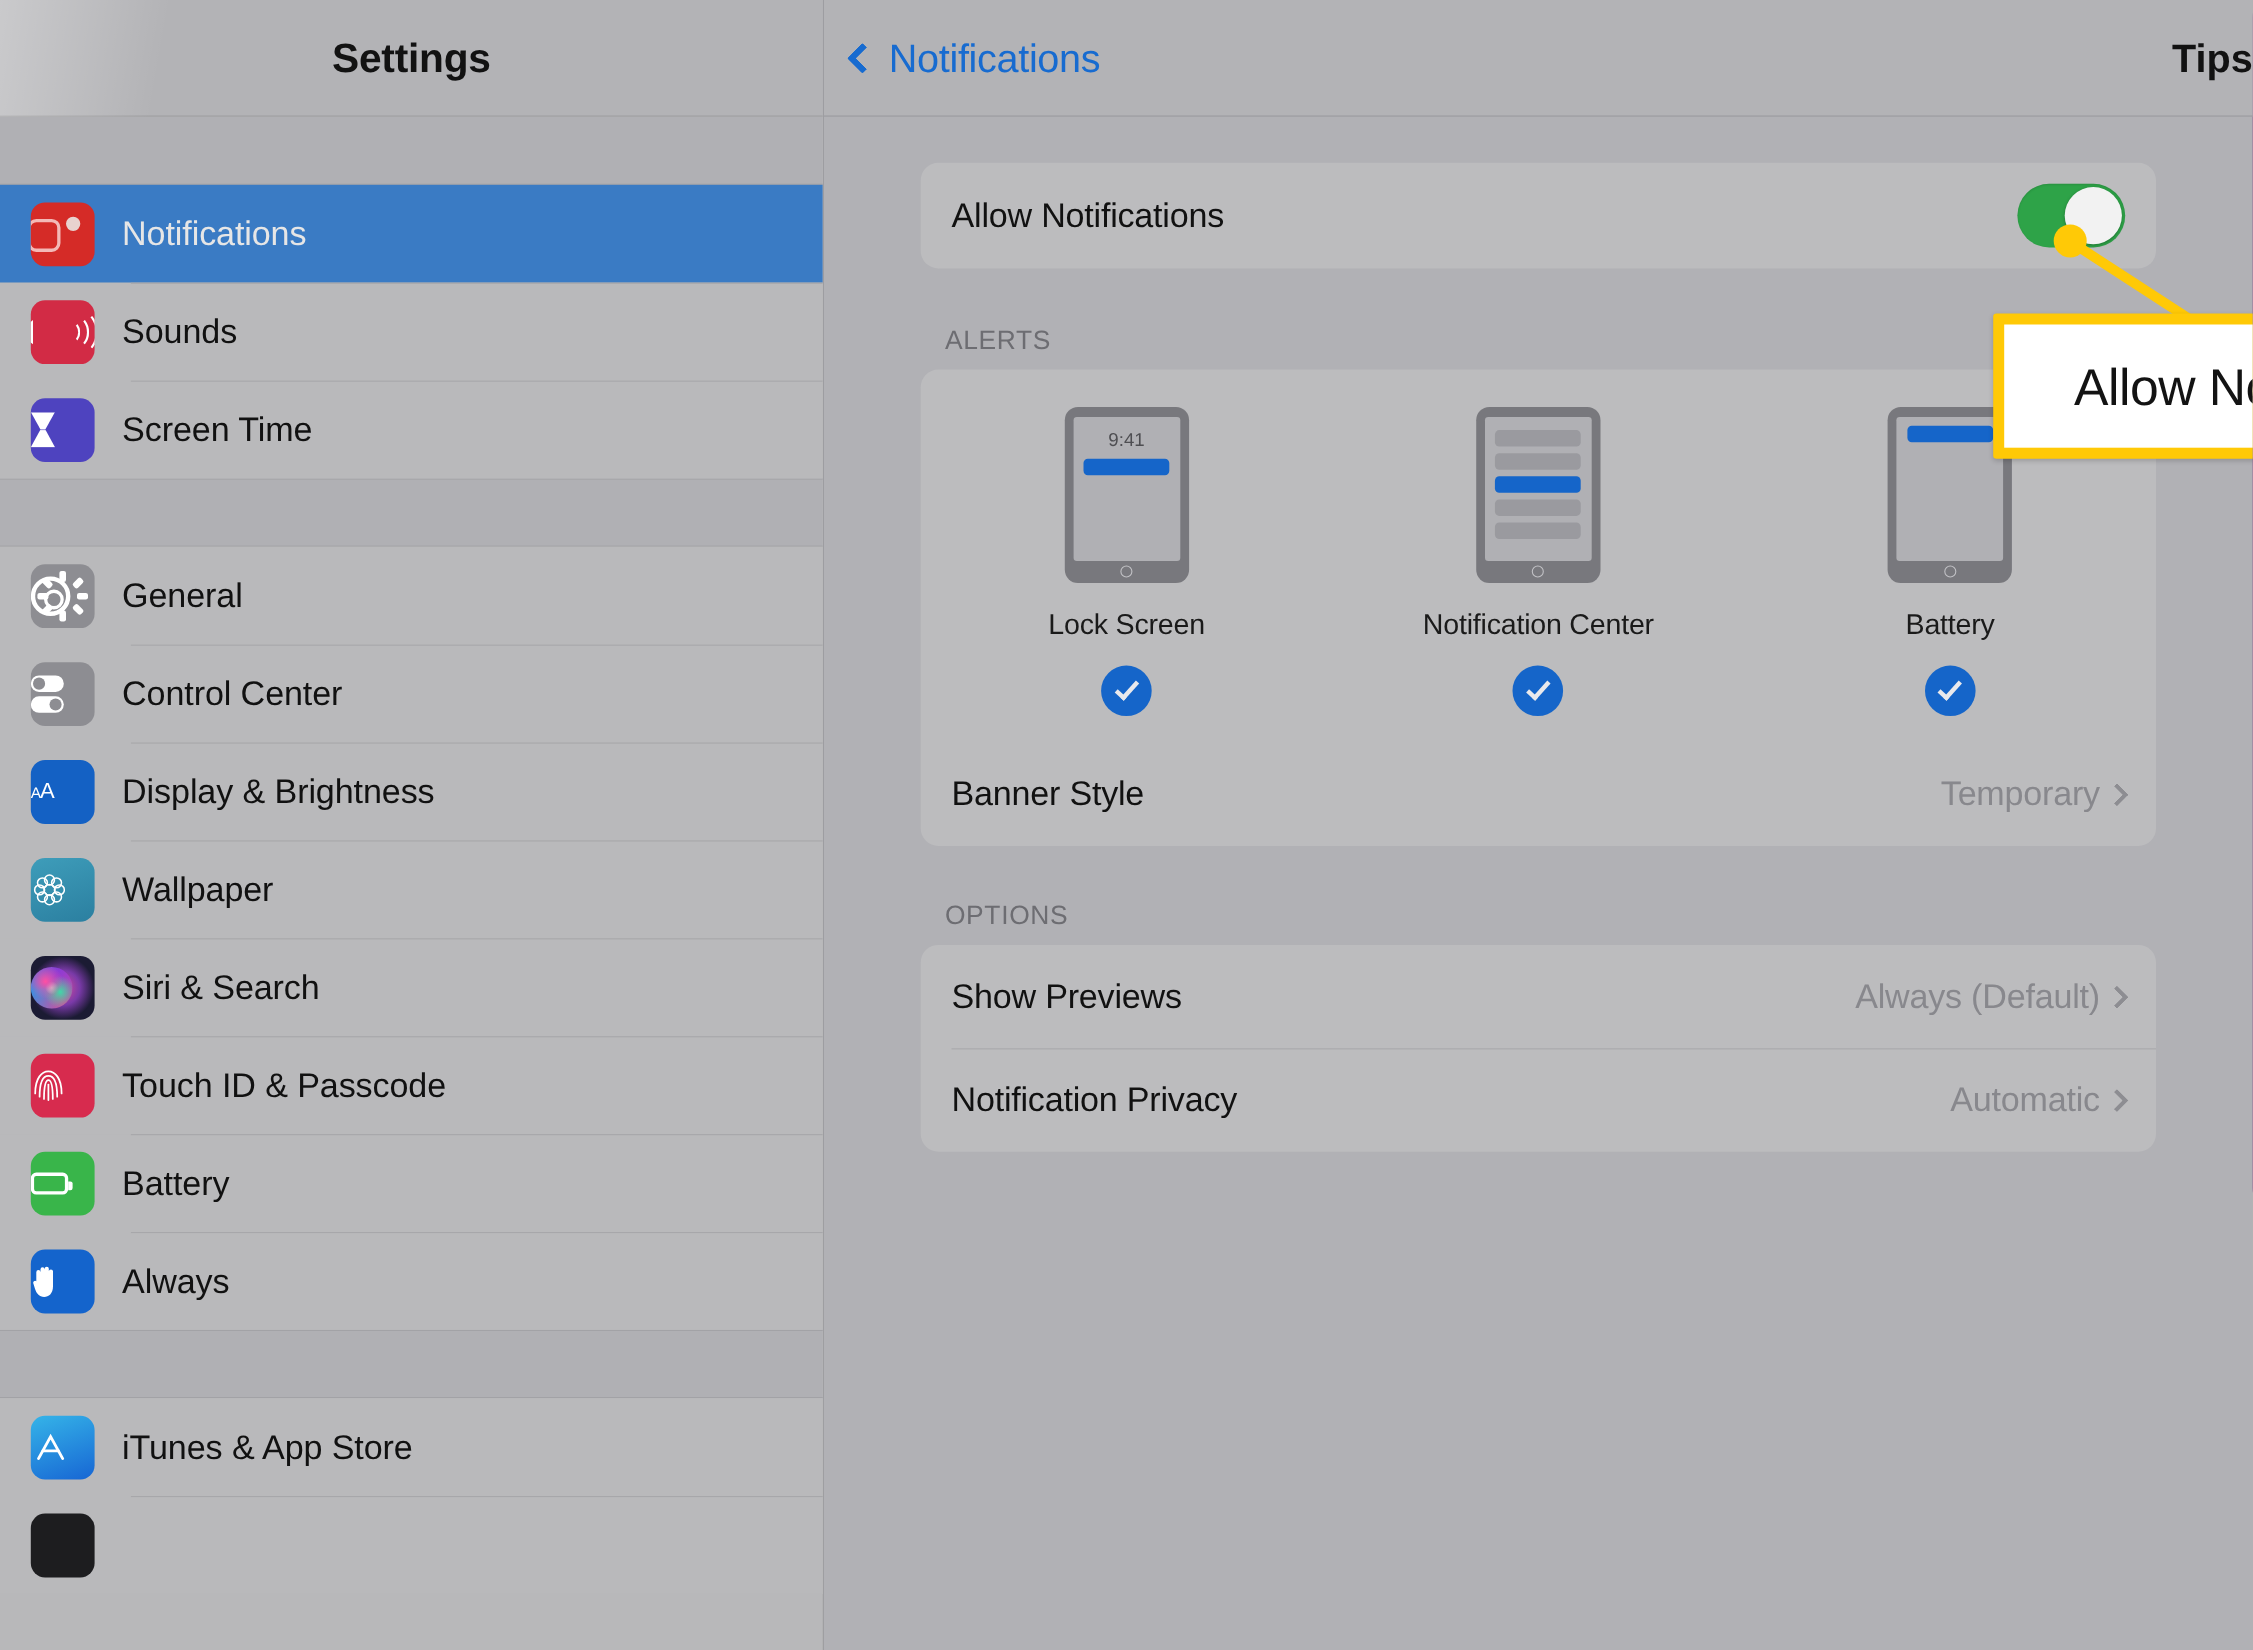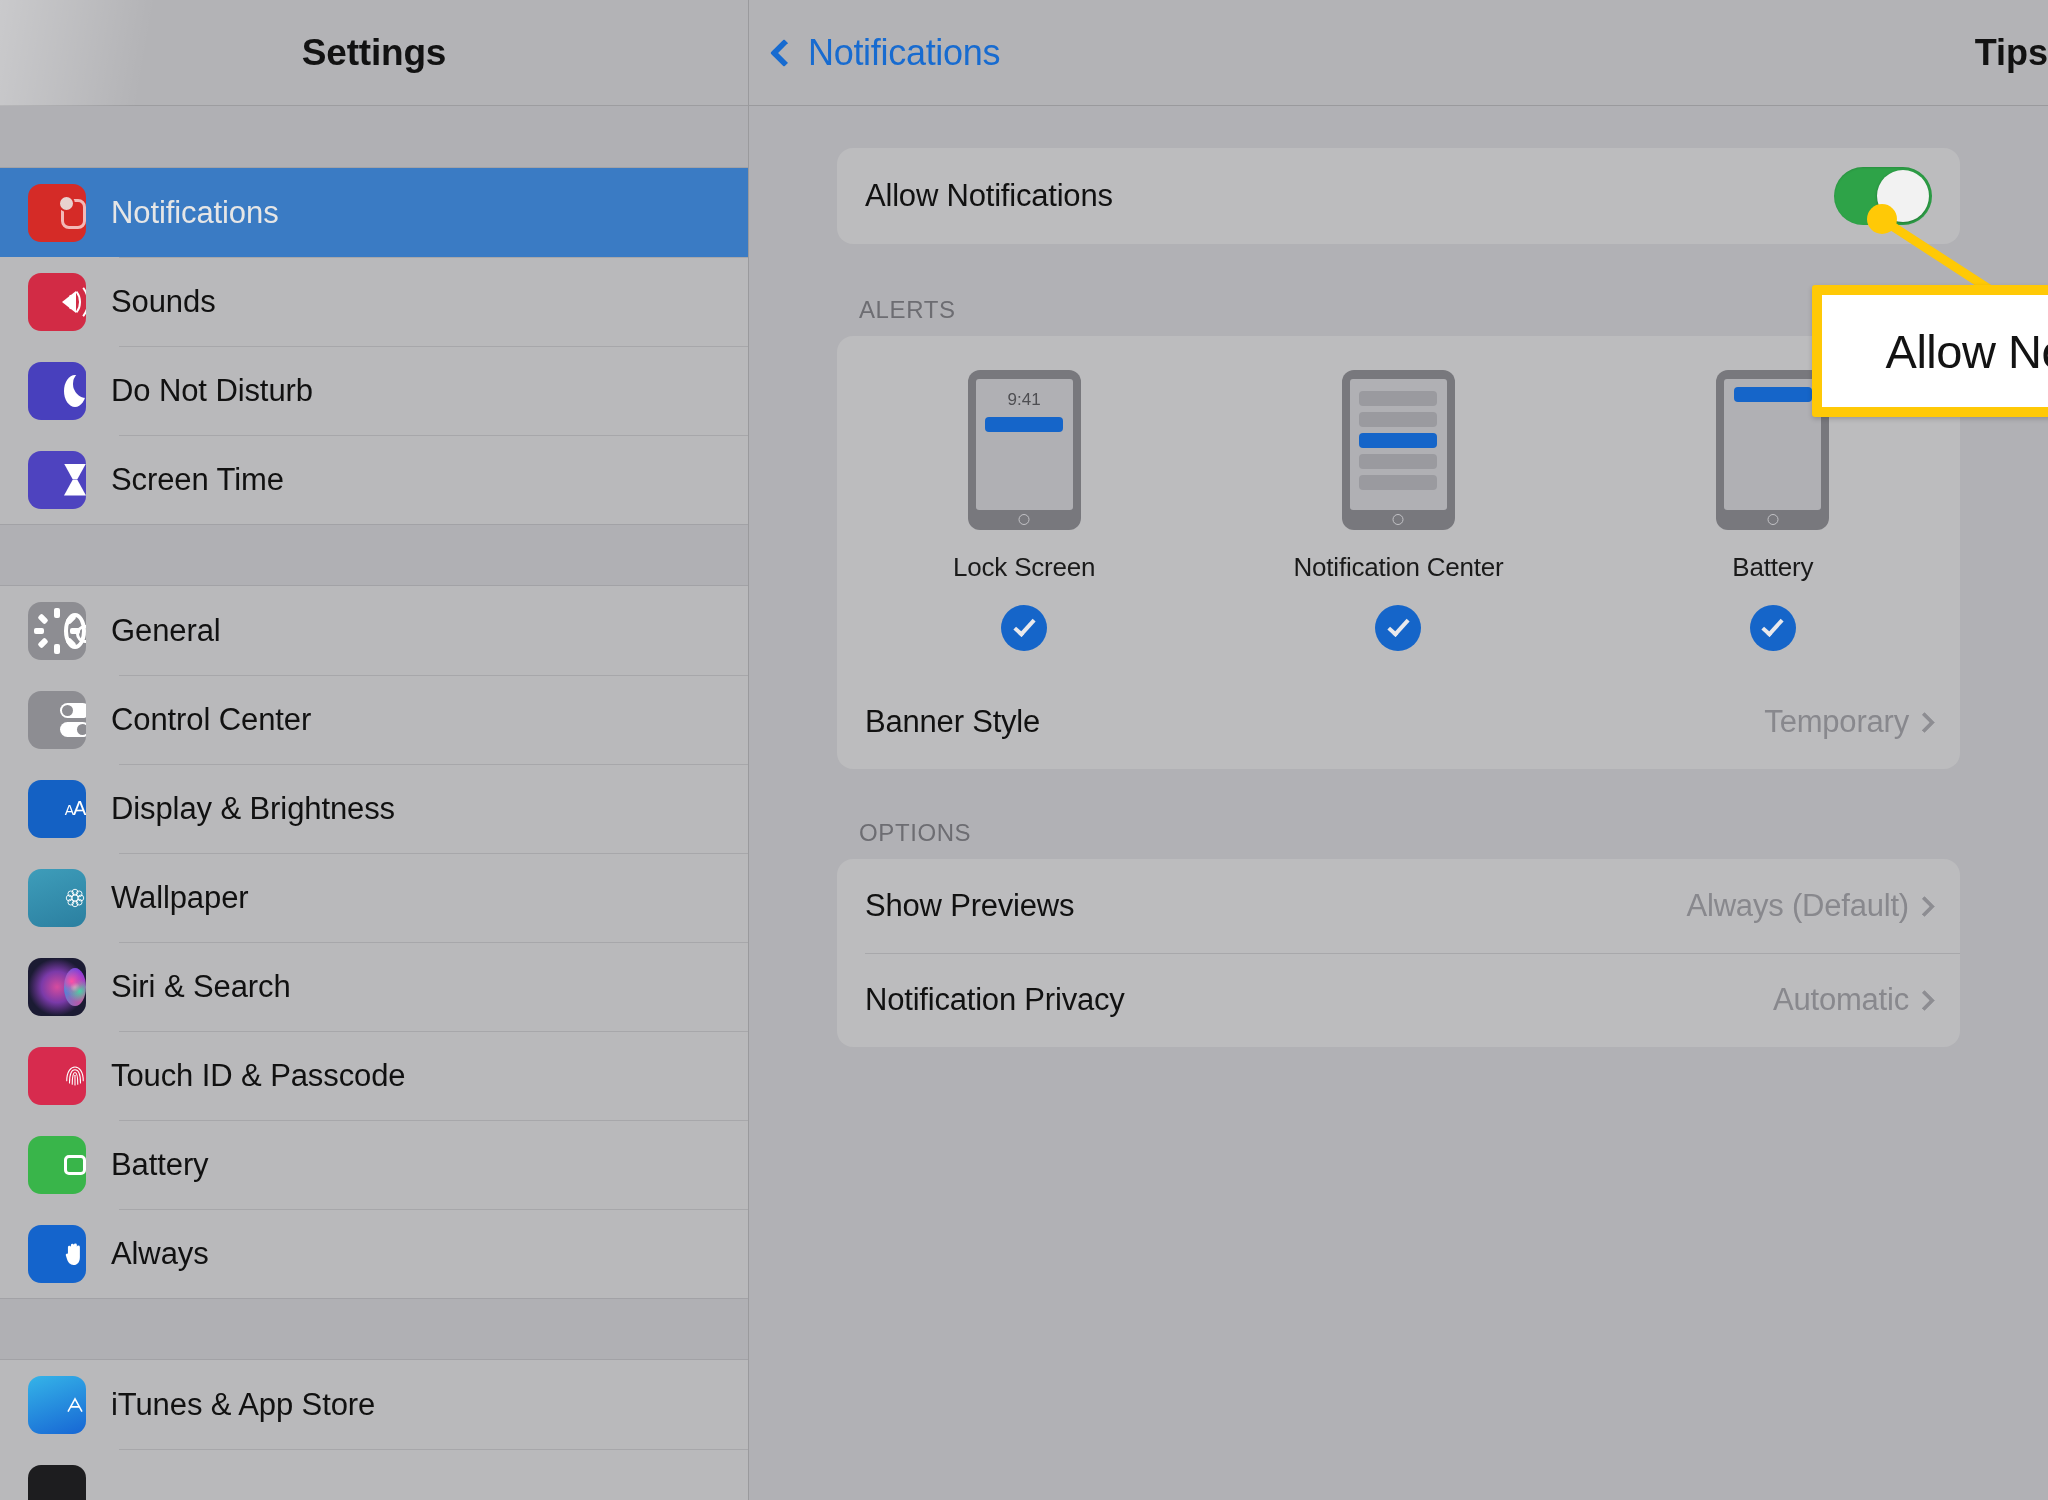--- a/index.html
+++ b/index.html
@@ -92,23 +92,21 @@
   }
   .srow.selected .srow-label { color: #e6e6e6; }
 
   .appicon {
     width: 58px; height: 58px;
     border-radius: 13px;
     flex: 0 0 58px;
     position: relative;
     display: flex;
     align-items: center;
-    justify-content: center;
     overflow: hidden;
-    padding-left: 36px;
   }
 
   
   .ic-notif { background: #d52b27; }
   .ic-notif .sq {
     width: 30px; height: 30px;
     border: 3px solid #f3b9b7;
     border-radius: 8px;
     margin-top: 3px; margin-left: -3px;
   }
@@ -530,26 +528,20 @@
       <div class="srow">
         <div class="appicon ic-sounds">
           <div class="spk"></div>
           <div class="wv w1"></div>
             <div class="wv w2"></div>
             <div class="wv w3"></div>
         </div>
         <div class="srow-label">Sounds</div>
       </div>
 
-      <div class="srow">
-        <div class="appicon ic-dnd">
-          <div class="moon"></div>
-        </div>
-        <div class="srow-label">Do Not Disturb</div>
-      </div>
 
       <div class="srow">
         <div class="appicon ic-screentime">
           <div class="hg"></div>
         </div>
         <div class="srow-label">Screen Time</div>
       </div>
 
       <div class="group-gap"></div>
 

